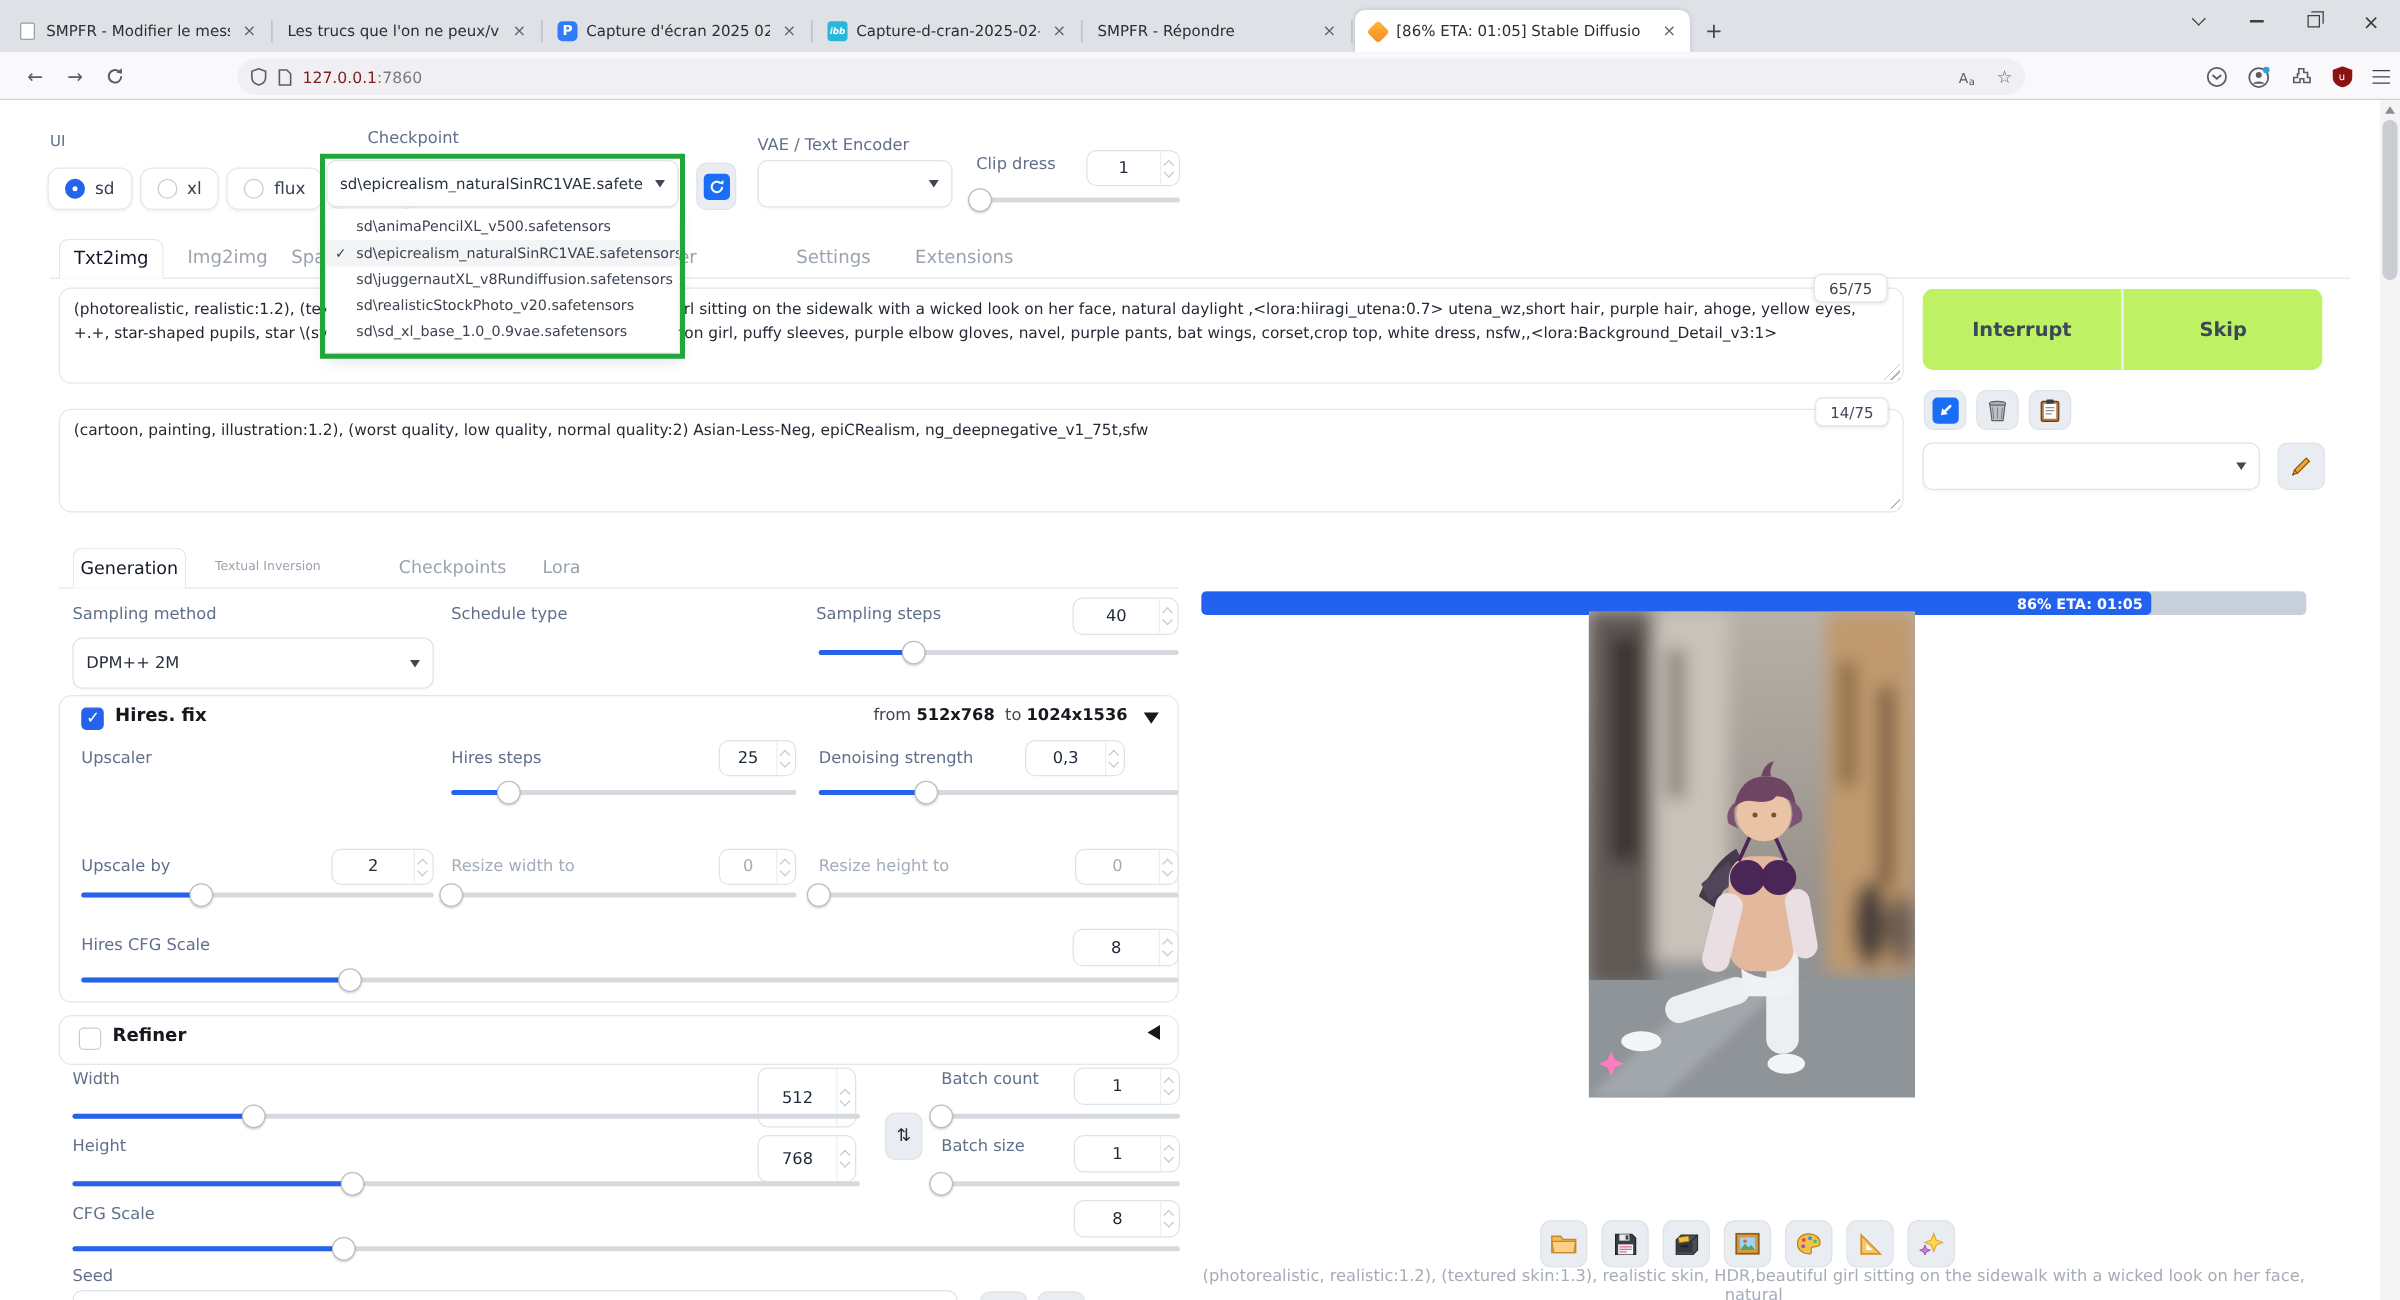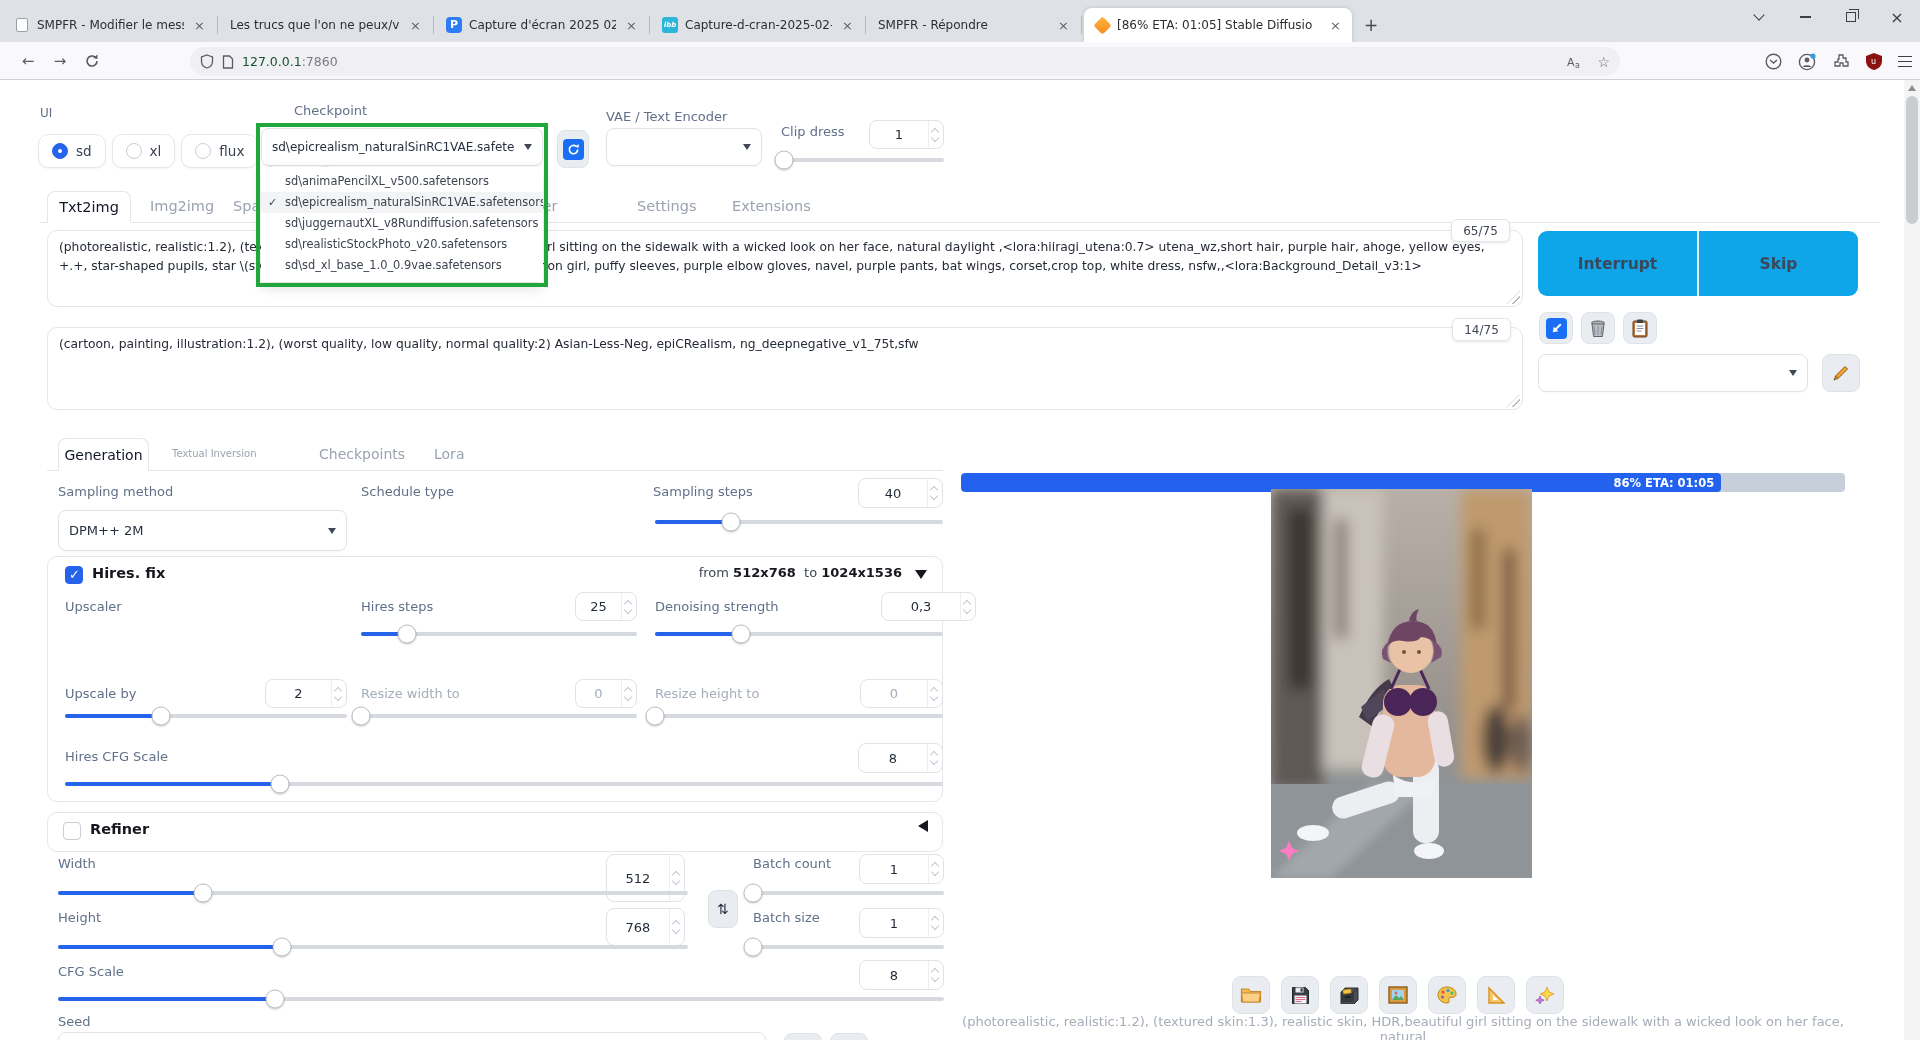--- a/index.html
+++ b/index.html
@@ -24,21 +24,21 @@
   .winctl > div { width:46px; height:34px; display:flex; align-items:center; justify-content:center; color:#3c4043; }
   .chev { width:8px; height:8px; border-left:1.6px solid #3c4043; border-bottom:1.6px solid #3c4043; transform:rotate(-45deg); margin-top:-4px; }
   .minbar { width:11px; height:1.6px; background:#3c4043; }
   .restore { position:relative; width:10px; height:10px; border:1.3px solid #3c4043; background:#dee1e6; }
   .restore::before { content:""; position:absolute; left:1.5px; top:-4px; width:9px; height:9px; border-top:1.3px solid #3c4043; border-right:1.3px solid #3c4043; }
   .closex { font-size:16px; }
 
   .toolbar { position:absolute; left:0; top:42px; width:1920px; height:38px; background:#f9f9fb; border-bottom:1px solid #d0d0d7; display:flex; align-items:center; }
   .navic { width:32px; height:28px; display:flex; align-items:center; justify-content:center; color:#5b5b66; font-size:15px; }
   .urlbar { position:absolute; left:190px; top:5px; width:1430px; height:29px; background:#f0f0f4; border-radius:15px; display:flex; align-items:center; padding:0 10px; }
-  .urlbar .host { font-size:12.5px; color:#14532d; margin-left:8px; }
+  .urlbar .host { font-size:12.5px; color:#7f1d1d; margin-left:8px; }
   .urlbar .port { font-size:12.5px; color:#7a7a85; }
   .urlspacer { flex:1; }
   .toolright { position:absolute; right:8px; top:5px; height:29px; display:flex; align-items:center; gap:16px; }
 
   
   .lbl { position:absolute; font-size:13px; color:#61708a; white-space:nowrap; }
   .lbl.muted { color:#a4adbb; }
   .dd { position:absolute; background:#fff; border:1px solid #dfe3e8; border-radius:8px; display:flex; align-items:center; padding:0 10px; font-size:13px; color:#27303f; box-shadow:0 1px 2px rgba(0,0,0,.03); white-space:nowrap; overflow:hidden; }
   .caret { margin-left:auto; width:0; height:0; border-left:4.5px solid transparent; border-right:4.5px solid transparent; border-top:6px solid #3f4854; flex:0 0 auto; }
   .numin { position:absolute; background:#fff; border:1px solid #dfe3e8; border-radius:8px; display:flex; align-items:center; overflow:hidden; }
@@ -67,21 +67,21 @@
   .radio.on::after { content:""; position:absolute; left:4.5px; top:4.5px; width:4px; height:4px; border-radius:50%; background:#fff; }
 
   
   .greenbox { position:absolute; left:256px; top:123px; width:292px; height:164px; border:4px solid #21a63c; z-index:70; pointer-events:none; }
   .cplist { position:absolute; left:261px; top:167px; width:282px; height:115px; background:#fff; z-index:60; box-shadow:0 5px 12px rgba(0,0,0,.15); padding-top:4px; }
   .cpitem { height:21px; line-height:21px; font-size:11.4px; color:#3c4350; padding-left:24px; white-space:nowrap; overflow:hidden; position:relative; }
   .cpitem.sel { background:#f3f4f6; }
   .cpitem .ck { position:absolute; left:7px; top:0; font-size:11px; color:#374151; }
 
   .bigbtn { position:absolute; left:1538px; top:231px; width:320px; height:65px; border-radius:9px; overflow:hidden; display:flex; }
-  .bigbtn > div { flex:1; background:#0ea5e9; display:flex; align-items:center; justify-content:center; font-size:15.5px; font-weight:bold; color:#3b4859; }
+  .bigbtn > div { flex:1; background:#bef264; display:flex; align-items:center; justify-content:center; font-size:15.5px; font-weight:bold; color:#3b4859; }
   .bigbtn .sep { flex:0 0 2px; background:#e7ecf1; }
 
   .progress { position:absolute; left:961px; top:473px; width:884px; height:19px; background:#c6cfda; border-radius:4px; overflow:hidden; }
   .progress .pfill { height:100%; background:#2262ef; border-radius:4px; display:flex; align-items:center; justify-content:flex-end; padding-right:7px; color:#fff; font-size:11.5px; font-weight:bold; white-space:nowrap; }
 
   .scrollbar { position:absolute; left:1904px; top:80px; width:16px; height:960px; background:#f4f4f5; }
   .scrollbar .sthumb { position:absolute; left:2px; top:16px; width:12px; height:128px; background:#c9ccd1; border-radius:6px; }
   .sarrow { position:absolute; left:4px; width:0; height:0; border-left:4px solid transparent; border-right:4px solid transparent; }
   .sarrow.up { top:5px; border-bottom:6px solid #8b8f96; }
 
@@ -365,21 +365,21 @@
         <span class="sc up"></span>
         <span class="sc dn"></span>
       </span>
     </div>
   <div class="slider" style="left:361px;top:632px;width:276px;--p:16.5%">
       <span class="fill"></span>
       <span class="thumb"></span>
     </div>
 
   <div class="lbl" style="left:655px;top:599px">Denoising strength</div>
-  <div class="numin" style="left:881px;top:592px;width:95px;height:29px">
+  <div class="numin" style="left:820px;top:592px;width:80px;height:29px">
       <span class="val">0,3</span>
       <span class="step">
         <span class="sc up"></span>
         <span class="sc dn"></span>
       </span>
     </div>
   <div class="slider" style="left:655px;top:632px;width:288px;--p:30%">
       <span class="fill"></span>
       <span class="thumb"></span>
     </div>

